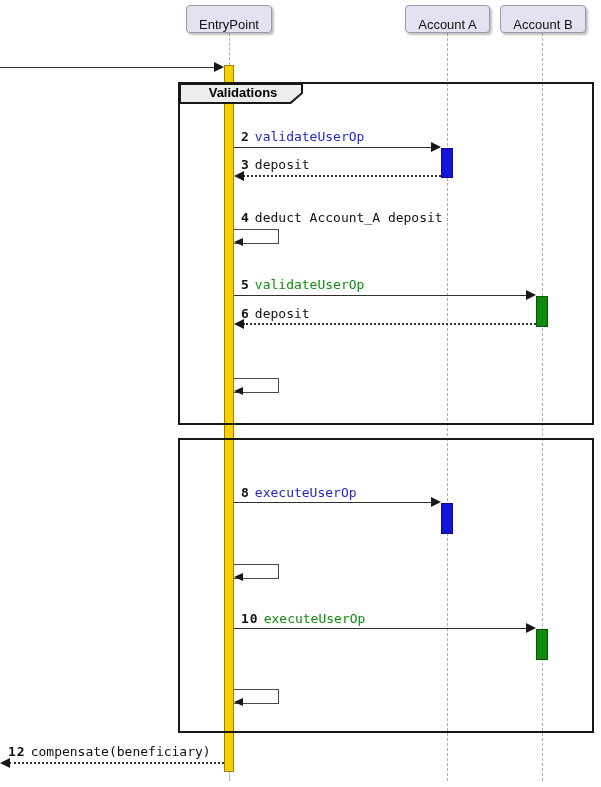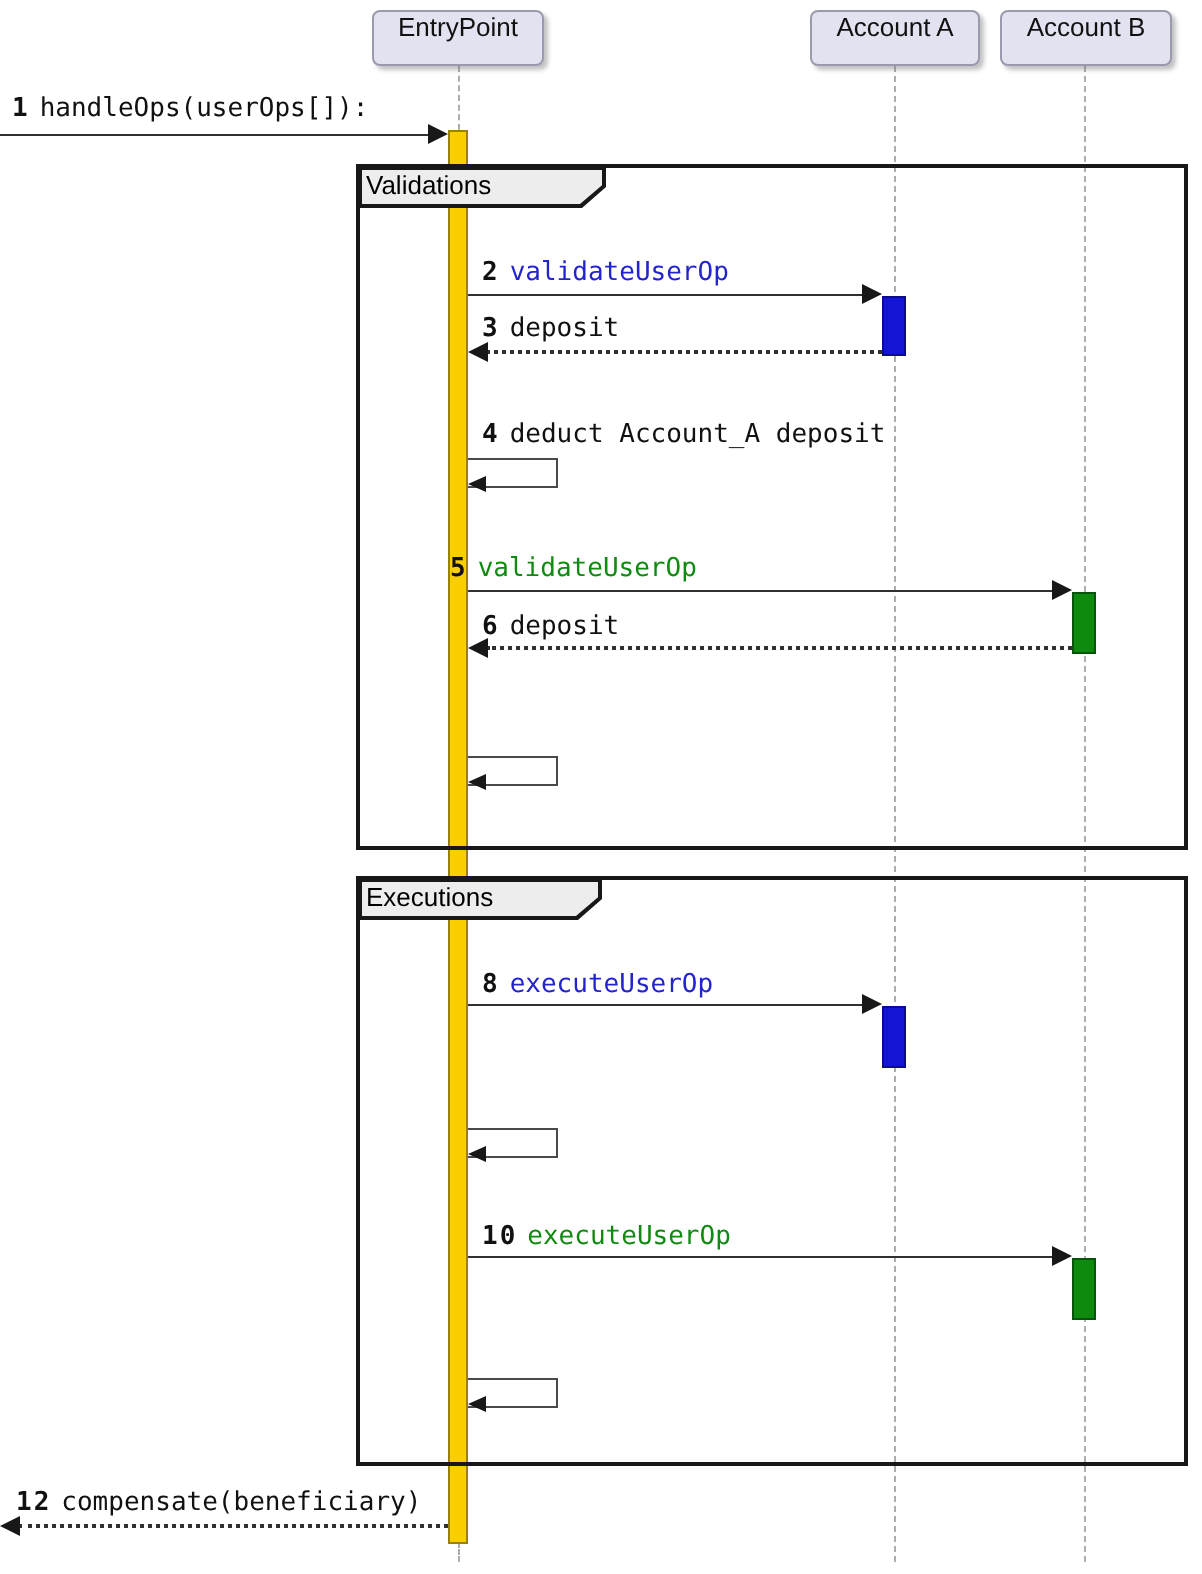--- a/index.html
+++ b/index.html
@@ -9,36 +9,36 @@
     --green-fill:#0E8A0E; --green-border:#07550A;
     --frame-border:#181818; --frame-header-bg:#EDEDED;
     --msg-blue:#2424CC; --msg-green:#108A10; --line:#303030; --text:#111111;
   }
   html,body{margin:0;padding:0;background:#fff;}
   #canvas{position:relative;width:601px;height:787px;background:#fff;overflow:hidden;
           font-family:"Liberation Sans",sans-serif;}
   .participant{position:absolute;height:26px;background:var(--participant-bg);
       border:1px solid var(--participant-border);border-radius:4px;
       box-shadow:2px 2px 2px rgba(120,120,120,.45);
-      display:flex;align-items:flex-start;justify-content:center;
+      display:flex;align-items:flex-end;justify-content:center;
       font-size:13px;color:#111;}
   .lifeline{position:absolute;width:0;border-left:1px dashed var(--lifeline);}
   .act-gold{position:absolute;left:224px;width:8px;background:var(--gold-fill);
       border:1px solid var(--gold-border);}
   .act-blue{position:absolute;width:10px;background:var(--blue-fill);border:1px solid var(--blue-border);}
   .act-green{position:absolute;width:10px;background:var(--green-fill);border:1px solid var(--green-border);}
   .frame{position:absolute;border:2px solid var(--frame-border);background:transparent;}
   .fheader{position:absolute;height:21px;}
   .fheader .shape-outer{position:absolute;inset:0;background:var(--frame-border);
       clip-path:polygon(0 0,100% 0,100% 50%,calc(100% - 12px) 100%,0 100%);}
   .fheader .shape-inner{position:absolute;left:2px;top:2px;right:2px;bottom:2px;
       background:var(--frame-header-bg);
       clip-path:polygon(0 0,100% 0,100% 45%,calc(100% - 11px) 100%,0 100%);}
   .fheader .ftitle{position:relative;z-index:2;display:block;padding-left:4px;
-      line-height:20px;font-weight:normal;font-size:13px;color:#000;}
+      line-height:20px;font-weight:bold;font-size:13px;color:#000;text-align:center;}
   .mlabel{position:absolute;white-space:nowrap;font-family:"DejaVu Sans Mono",monospace;
       font-size:13px;color:var(--text);}
   .mnum{font-weight:bold;letter-spacing:1px;margin-right:5px;}
   .msg-blue{color:var(--msg-blue);}
   .msg-green{color:var(--msg-green);}
   .hline{position:absolute;height:0;border-top:1px solid var(--line);}
   .hdot{position:absolute;height:0;border-top:2px dotted var(--line);}
   .ah-r{position:absolute;width:0;height:0;border-style:solid;
       border-width:5px 0 5px 10px;border-color:transparent transparent transparent #181818;}
   .ah-l{position:absolute;width:0;height:0;border-style:solid;
@@ -61,23 +61,20 @@
   <div class="participant" style="left:186px;top:5px;width:84px">
     <span>EntryPoint</span>
   </div>
   <div class="participant" style="left:500px;top:5px;width:84px">
     <span>Account B</span>
   </div>
   <div class="participant" style="left:405px;top:5px;width:83px">
     <span>Account A</span>
   </div>
 
-  <div class="mlabel" style="left:6px;top:47px">
-    <span class="mnum">1</span><span>handleOps(userOps[]):</span>
-  </div>
   <div class="hline" style="left:0;top:67px;width:215px"></div>
   <div class="ah-r" style="left:214px;top:62px"></div>
 
   <div class="frame" style="left:178px;top:82px;width:412px;height:339px"></div>
   <div class="fheader" style="left:179px;top:83px;width:124px">
     <div class="shape-outer"></div>
     <div class="shape-inner"></div>
     <span class="ftitle">Validations</span>
   </div>
 
@@ -93,42 +90,37 @@
   </div>
   <div class="hdot" style="left:243px;top:175px;width:198px"></div>
   <div class="ah-l" style="left:234px;top:171px"></div>
 
   <div class="mlabel" style="left:241px;top:210px">
     <span class="mnum">4</span><span>deduct Account_A deposit</span>
   </div>
   <div class="loop" style="left:234px;top:229px"></div>
   <div class="ah-l small" style="left:234px;top:238px"></div>
 
-  <div class="mlabel" style="left:225px;top:277px">
+  <div class="mlabel" style="left:241px;top:277px">
     <span class="mnum">5</span><span class="msg-green">validateUserOp</span>
   </div>
   <div class="hline" style="left:234px;top:295px;width:293px"></div>
   <div class="ah-r" style="left:526px;top:290px"></div>
   <div class="act-green" style="left:536px;top:296px;height:29px"></div>
 
   <div class="mlabel" style="left:241px;top:306px">
     <span class="mnum">6</span><span>deposit</span>
   </div>
   <div class="hdot" style="left:243px;top:323px;width:293px"></div>
   <div class="ah-l" style="left:234px;top:319px"></div>
 
   <div class="loop" style="left:234px;top:378px"></div>
   <div class="ah-l small" style="left:234px;top:387px"></div>
 
   <div class="frame" style="left:178px;top:438px;width:412px;height:291px"></div>
-  <div class="fheader" style="left:179px;top:439px;width:122px">
-    <div class="shape-outer"></div>
-    <div class="shape-inner"></div>
-    <span class="ftitle">Executions</span>
-  </div>
 
   <div class="mlabel" style="left:241px;top:485px">
     <span class="mnum">8</span><span class="msg-blue">executeUserOp</span>
   </div>
   <div class="hline" style="left:234px;top:502px;width:198px"></div>
   <div class="ah-r" style="left:431px;top:497px"></div>
   <div class="act-blue" style="left:441px;top:503px;height:29px"></div>
 
   <div class="loop" style="left:234px;top:564px"></div>
   <div class="ah-l small" style="left:234px;top:573px"></div>

